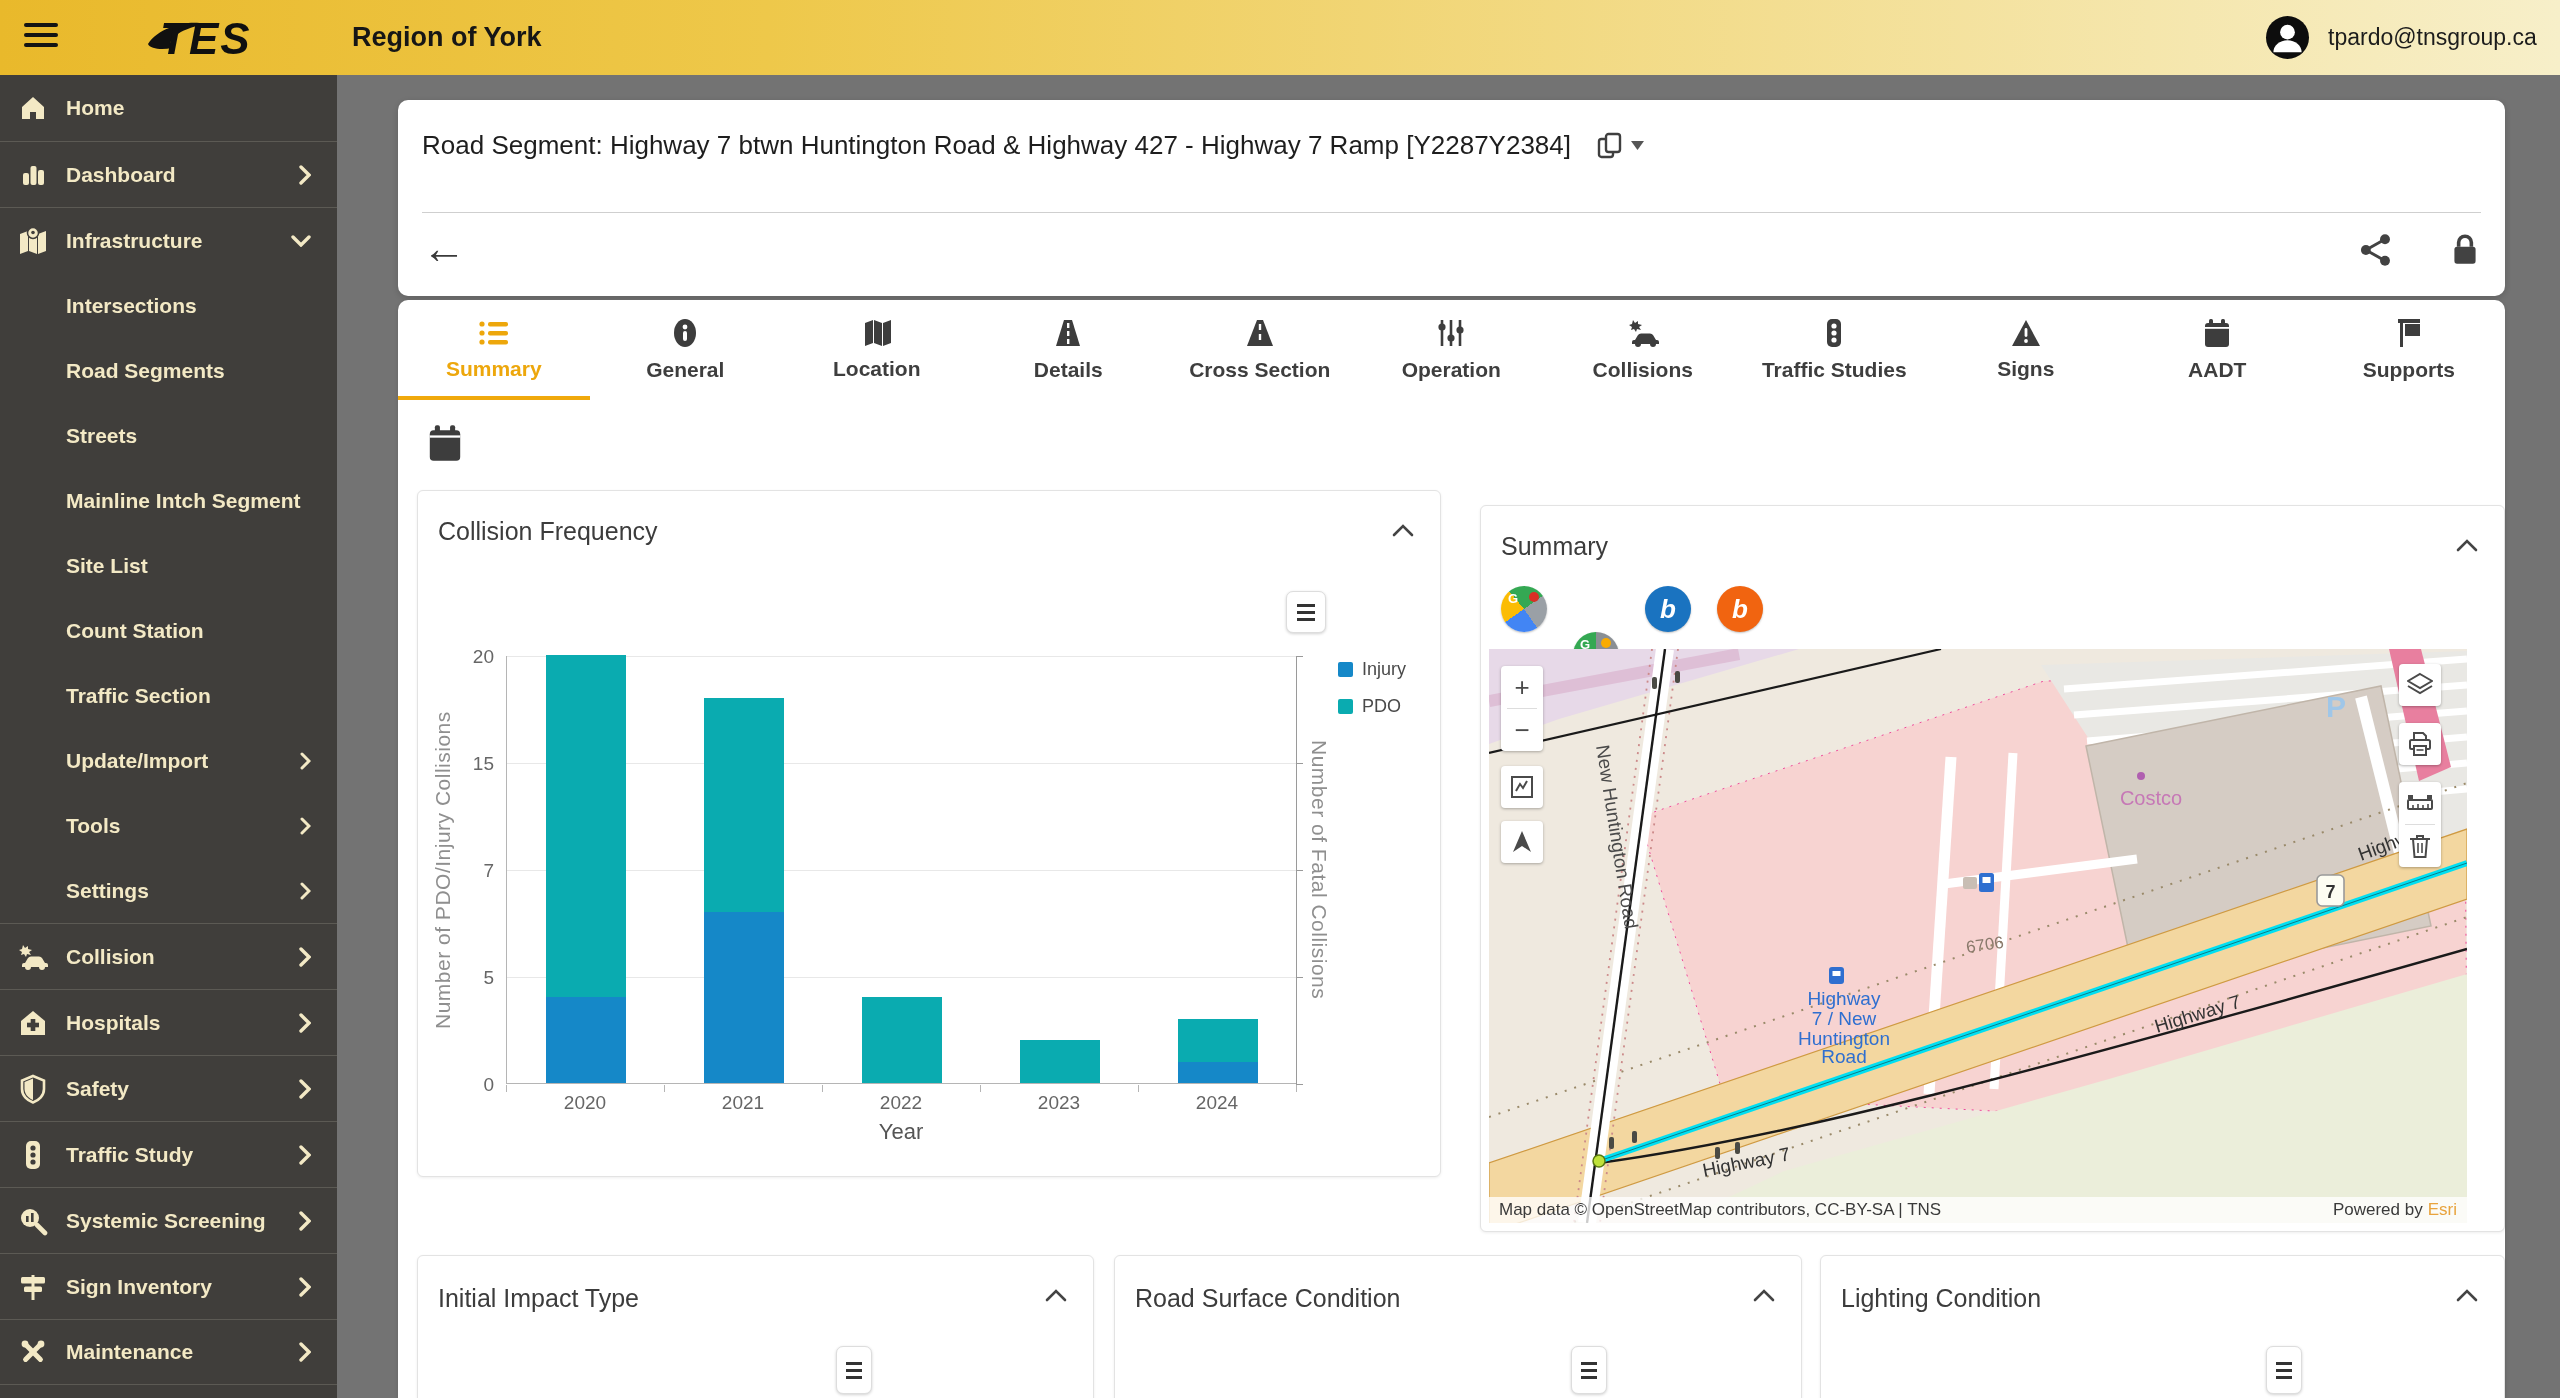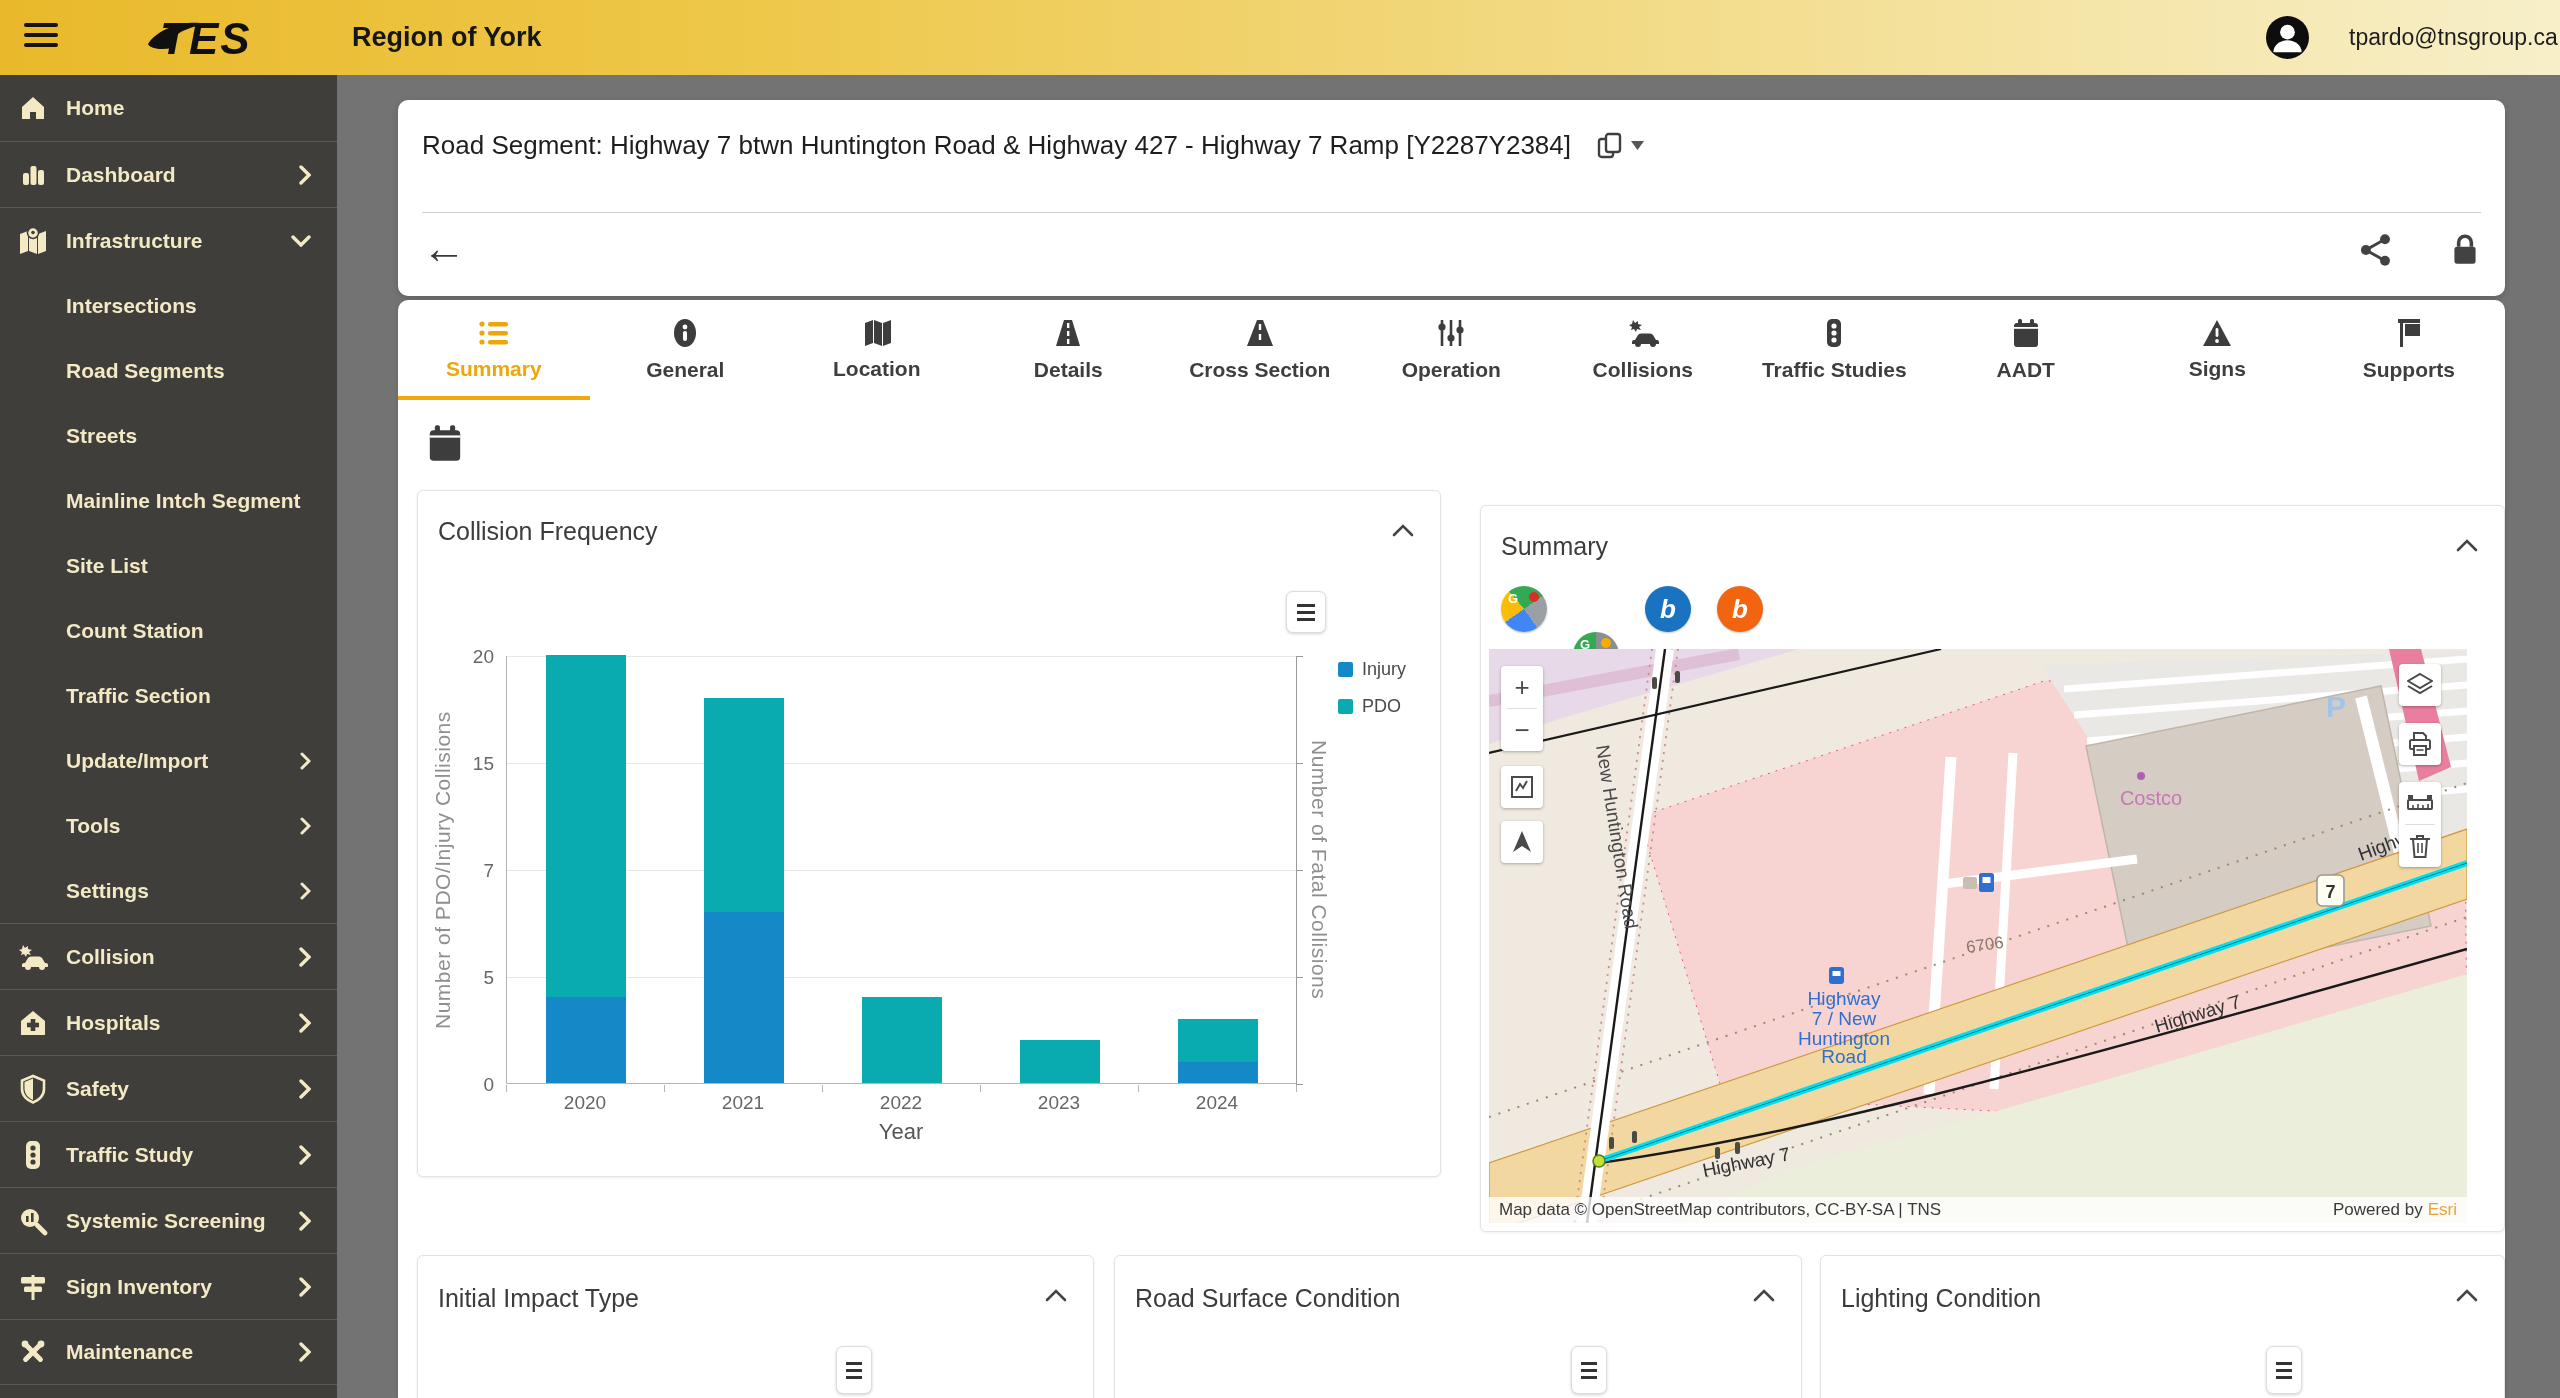--- a/index.html
+++ b/index.html
@@ -12,21 +12,21 @@
           background:linear-gradient(90deg,#e9b92b 0%,#eec festival 0,#eec84a 30%,#f7efc9 100%);
           background:linear-gradient(90deg,#e9b92b 0%,#eec84a 30%,#f7efc9 100%);}
   #hamburger{position:absolute;left:24px;top:23px;width:34px;height:28px;cursor:pointer;}
   #hamburger span{display:block;height:4px;background:#141414;border-radius:2px;margin-bottom:6px;}
   #brand{position:absolute;left:138px;top:8px;width:170px;height:60px;}
   #brand .txt{position:absolute;left:22px;top:6px;font-size:44px;font-weight:800;font-style:italic;
               letter-spacing:2px;color:#101010;}
   #region-title{position:absolute;left:352px;top:0;height:75px;line-height:75px;
                 font-size:27px;font-weight:700;color:#161616;}
   #avatar{position:absolute;left:2266px;top:16px;width:43px;height:43px;border-radius:50%;background:#0d0d0d;}
-  #user-email{position:absolute;left:2328px;top:0;height:66px;line-height:75px;font-size:23px;color:#1c1c1c;margin-left:21px;}
+  #user-email{position:absolute;left:2328px;top:0;height:66px;line-height:75px;font-size:23px;color:#1c1c1c;}
 
   
   #sidebar{position:absolute;left:0;top:75px;width:337px;height:1323px;background:#403e3b;z-index:30;}
   .sr{display:flex;align-items:center;height:66px;color:#f3e9c5;cursor:pointer;}
   .sr.div-top{border-top:1px solid #5c5a54;}
   .sr.div-bot{border-bottom:1px solid #5c5a54;}
   .sr .ic{width:66px;display:flex;justify-content:center;align-items:center;flex:none;}
   .sr .lb{flex:1;font-size:21px;font-weight:700;}
   .sr.ss{height:65px;padding-left:66px;}
   .sr .chv{margin-right:26px;flex:none;display:flex;}
@@ -432,35 +432,35 @@
       <div class="tab">
         <svg width="16" height="30" viewBox="0 0 16 30">
             <rect x="1" y="1" width="14" height="28" rx="5" fill="#3d3d3d"></rect>
             <circle cx="8" cy="8" r="2.6" fill="#fff"></circle>
             <circle cx="8" cy="15" r="2.6" fill="#fff"></circle>
             <circle cx="8" cy="22" r="2.6" fill="#fff"></circle>
           </svg>
         <span class="tlb">Traffic Studies</span>
       </div>
       <div class="tab">
+        <svg width="30" height="28" viewBox="0 0 30 28">
+            <path d="M15,1 L29,27 H1 Z" fill="#3d3d3d"></path>
+            <rect x="13.6" y="9" width="2.8" height="9" rx="1.4" fill="#fff"></rect>
+            <circle cx="15" cy="22" r="1.9" fill="#fff"></circle>
+          </svg>
+        <span class="tlb">Signs</span>
+      </div>
+      <div class="tab">
         <svg width="28" height="30" viewBox="0 0 28 30">
             <rect x="6" y="1" width="4" height="7" rx="1.5" fill="#3d3d3d"></rect>
             <rect x="18" y="1" width="4" height="7" rx="1.5" fill="#3d3d3d"></rect>
             <rect x="2" y="5" width="24" height="24" rx="3" fill="#3d3d3d"></rect>
             <rect x="2" y="9" width="24" height="1.8" fill="#fff"></rect>
           </svg>
         <span class="tlb">AADT</span>
-      </div>
-      <div class="tab">
-        <svg width="30" height="28" viewBox="0 0 30 28">
-            <path d="M15,1 L29,27 H1 Z" fill="#3d3d3d"></path>
-            <rect x="13.6" y="9" width="2.8" height="9" rx="1.4" fill="#fff"></rect>
-            <circle cx="15" cy="22" r="1.9" fill="#fff"></circle>
-          </svg>
-        <span class="tlb">Signs</span>
       </div>
       <div class="tab">
         <svg width="28" height="30" viewBox="0 0 28 30">
             <rect x="5" y="1" width="3" height="28" fill="#3d3d3d"></rect>
             <rect x="3" y="1" width="22" height="4" fill="#3d3d3d"></rect>
             <rect x="10" y="6" width="15" height="12" fill="#3d3d3d"></rect>
           </svg>
         <span class="tlb">Supports</span>
       </div>
     </div>

